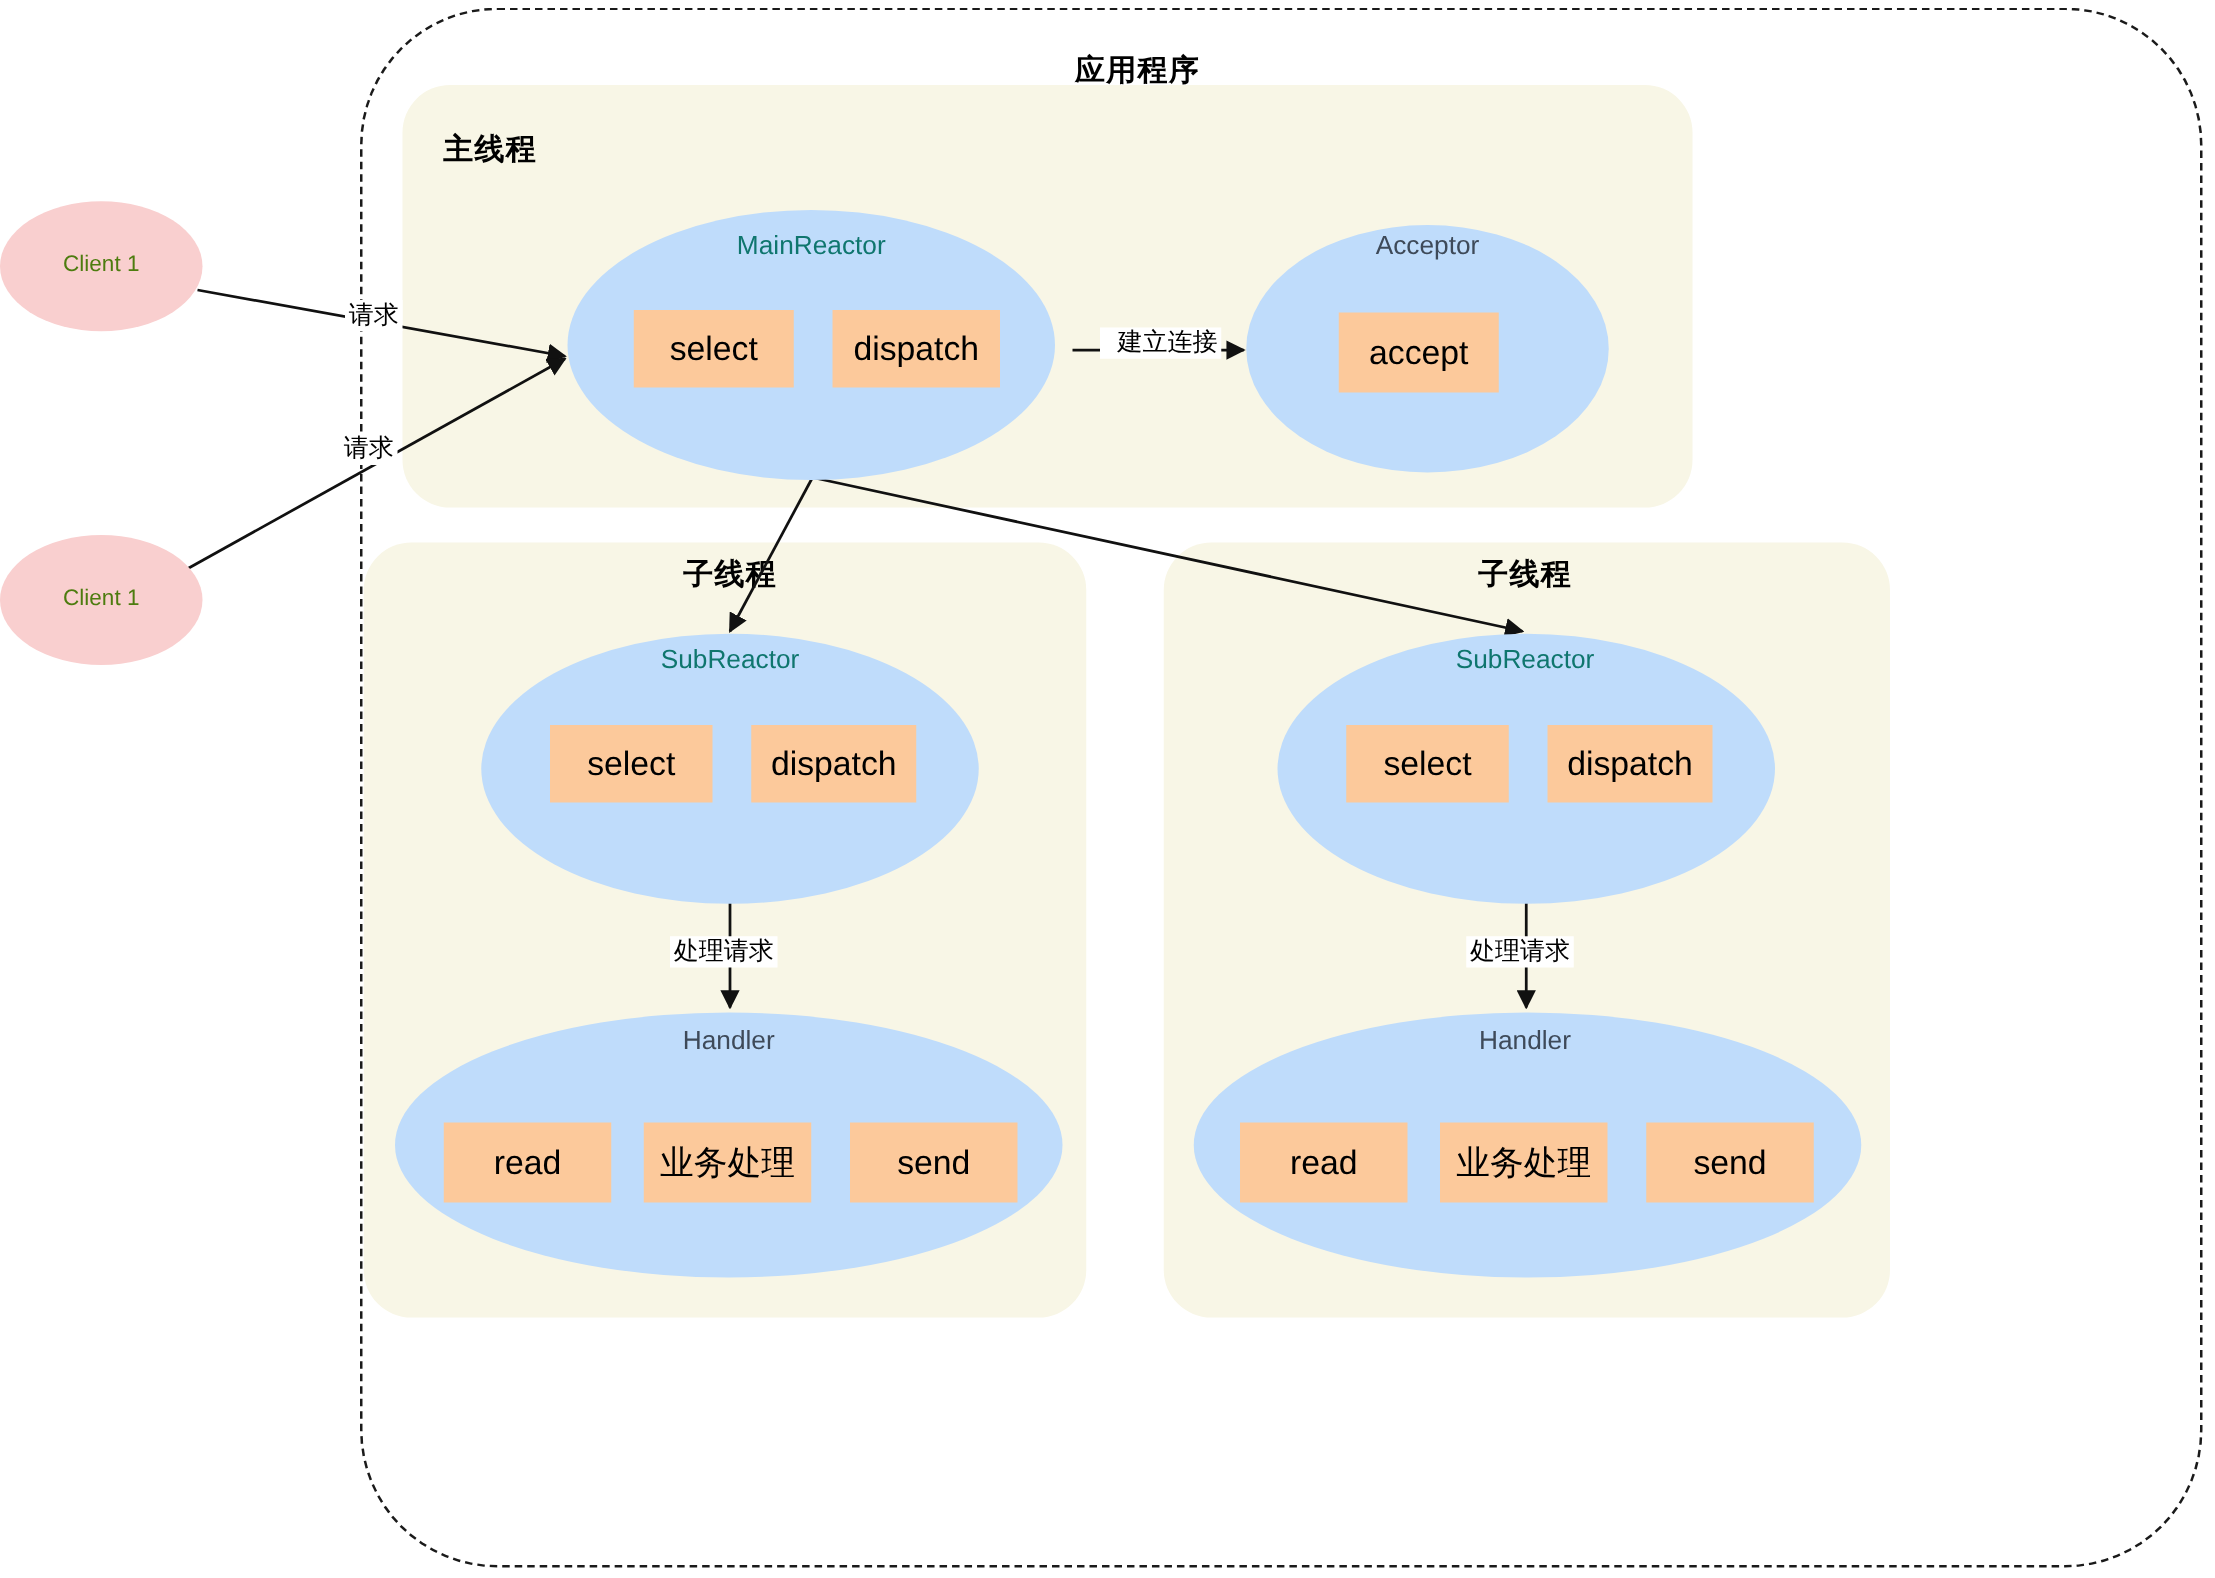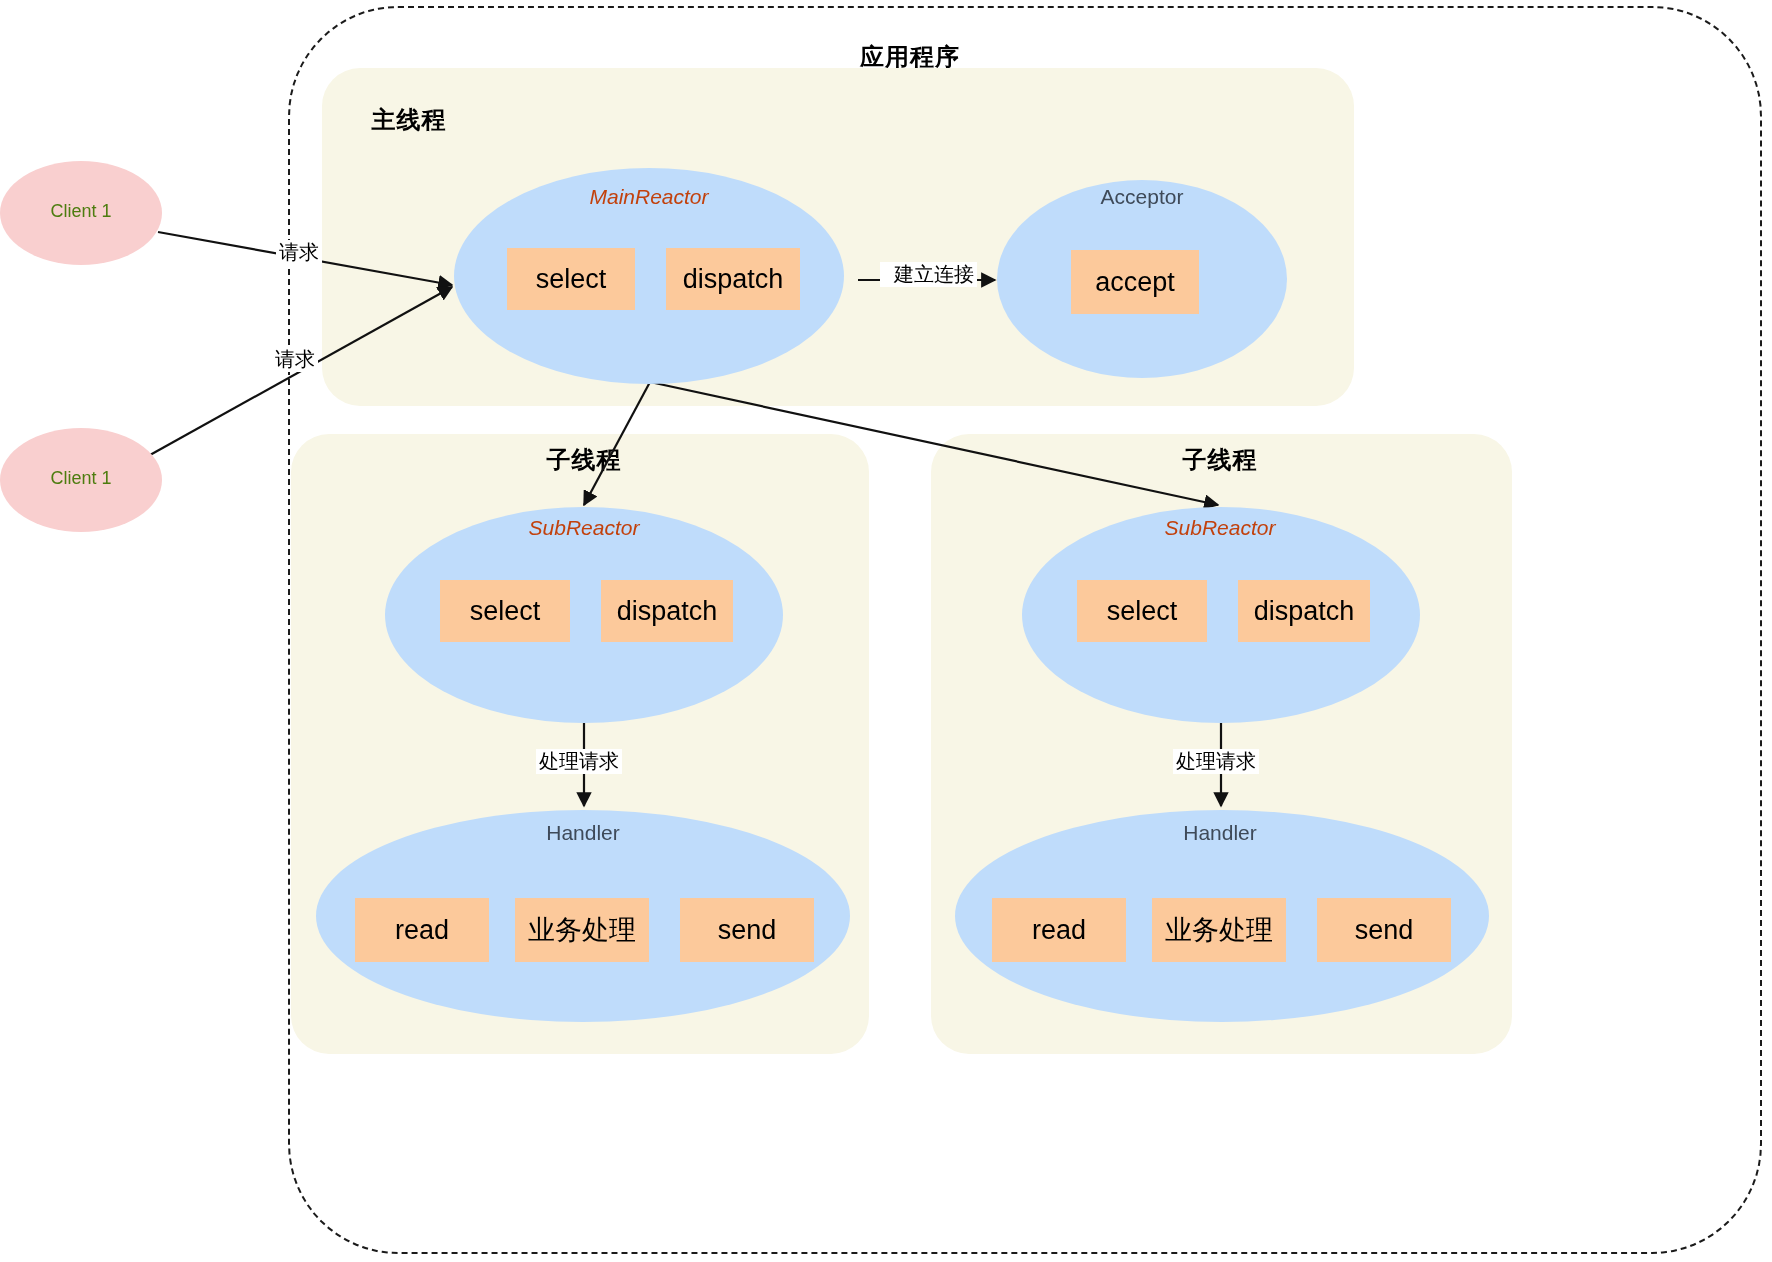--- a/index.html
+++ b/index.html
@@ -60,21 +60,21 @@
     box-sizing: border-box;
   }
   #panel-main   { left: 322px;  top: 68px;  width: 1032px; height: 338px; }
   #panel-sub-l  { left: 291px;  top: 434px; width: 578px;  height: 620px; }
   #panel-sub-r  { left: 931px;  top: 434px; width: 581px;  height: 620px; }
   .panel-title {
     font-size: 24px;
     font-weight: bold;
     letter-spacing: 1px;
   }
-  #title-main  { left: 309px; top: 108px; width: 200px; }
+  #title-main  { left: 292px; top: 108px; width: 200px; }
   #title-sub-l { left: 484px; top: 448px; width: 200px; }
   #title-sub-r { left: 1120px; top: 448px; width: 200px; }
 
   
   .ellipse {
     position: absolute;
     border-radius: 50%;
     box-sizing: border-box;
   }
   .ellipse-blue { background: #BFDCFB; }
@@ -86,22 +86,21 @@
   #ell-mainreactor { left: 454px;  top: 168px; width: 390px; height: 216px; }
   #ell-acceptor    { left: 997px;  top: 180px; width: 290px; height: 198px; }
   #ell-subreactor-l{ left: 385px;  top: 507px; width: 398px; height: 216px; }
   #ell-subreactor-r{ left: 1022px; top: 507px; width: 398px; height: 216px; }
   #ell-handler-l   { left: 316px;  top: 810px; width: 534px; height: 212px; }
   #ell-handler-r   { left: 955px;  top: 810px; width: 534px; height: 212px; }
 
   
   .ell-cap {
     font-size: 21px;
-    color: #c2410c;
-    font-style: italic;
+    color: #0f766e;
   }
   .ell-cap-muted {
     font-size: 21px;
     color: #3E4A59;
   }
   .cli-cap {
     font-size: 18px;
     color: #4d7c0f;
   }
   #cap-cli1 { left: 0px;   top: 202px; width: 162px; }

